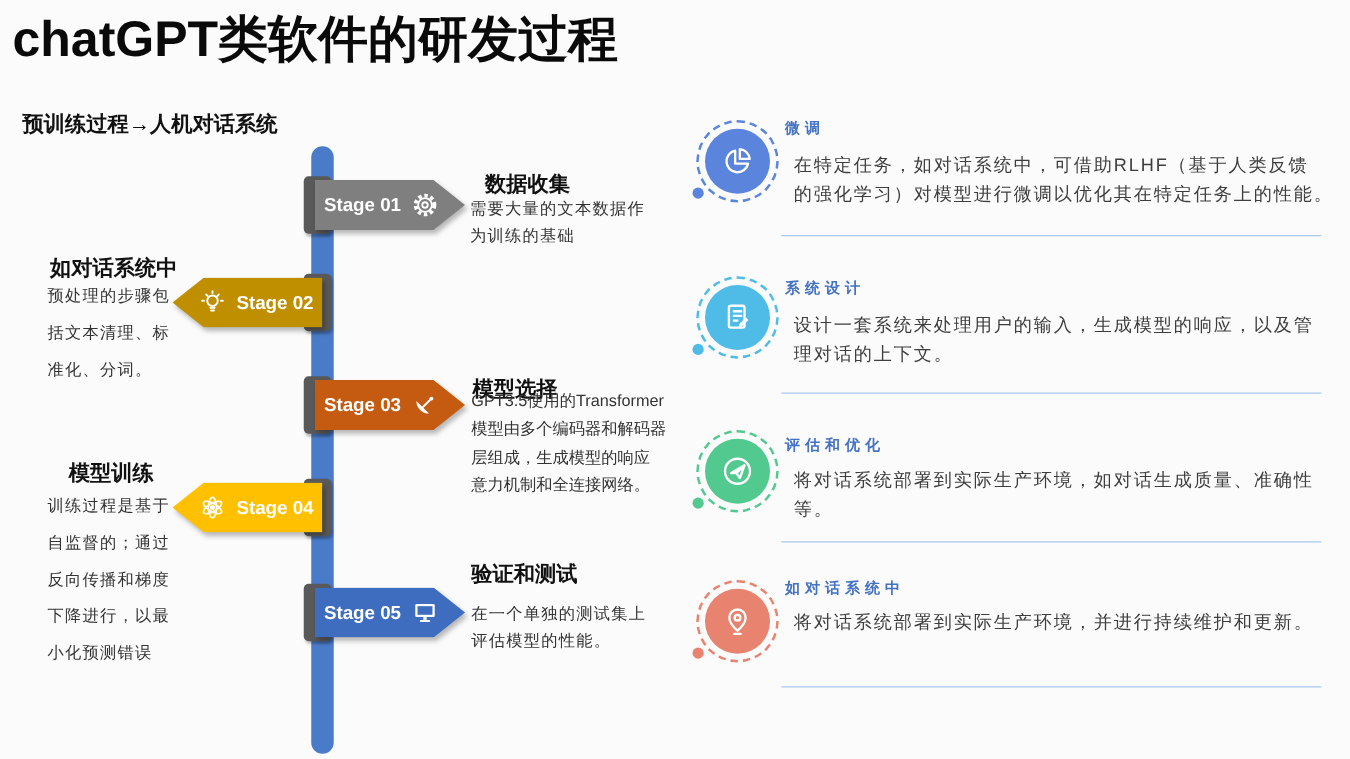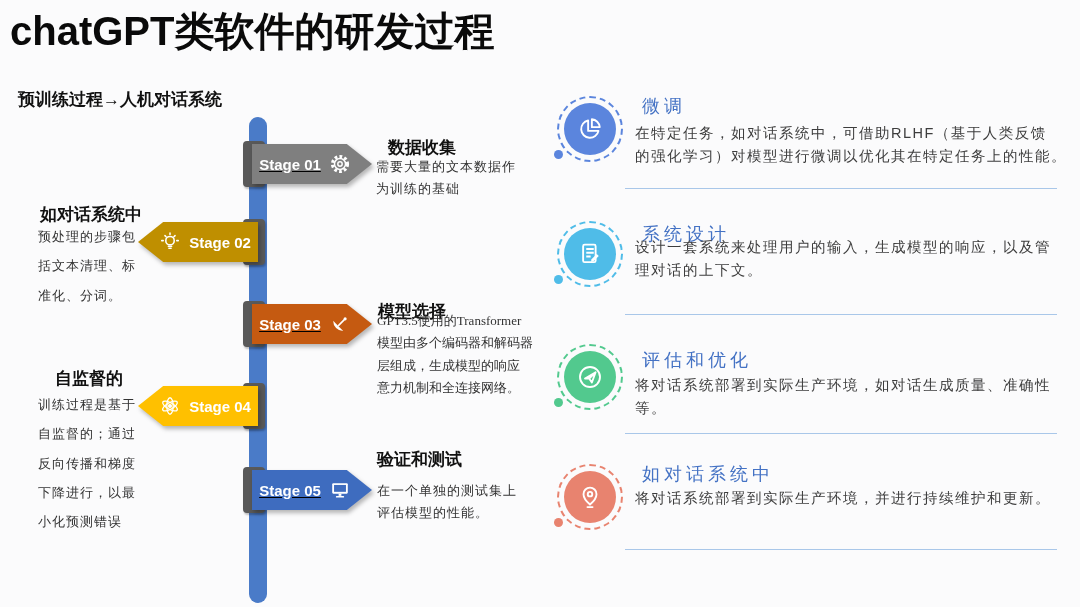--- a/index.html
+++ b/index.html
@@ -14,36 +14,36 @@
   .slide-subtitle{left:18px;top:88px;font-size:17px;font-weight:800;color:#111;}
   
   .pole{left:249px;top:117px;width:18px;height:486px;background:#4A7BC8;border-radius:10px;z-index:1;}
   .connector{left:243px;width:22px;height:46px;background:#595959;border-radius:4px;z-index:2;box-shadow:1px 2px 2px rgba(0,0,0,.25);}
   
   .banner{width:120px;height:40px;z-index:3;display:flex;align-items:center;justify-content:center;gap:8px;
           filter:drop-shadow(2px 3px 2px rgba(0,0,0,.28));}
   .banner-bg{position:absolute;inset:0;}
   .banner.right .banner-bg{clip-path:polygon(0 0,79% 0,100% 50%,79% 100%,0 100%);}
   .banner.left  .banner-bg{clip-path:polygon(100% 0,21% 0,0 50%,21% 100%,100% 100%);}
-  .banner.right{padding-right:14px;box-sizing:border-box;text-decoration:underline;}
+  .banner.right{padding-right:14px;box-sizing:border-box;}
   .banner.left{padding-left:14px;box-sizing:border-box;}
   .banner-label{position:relative;color:#fff;font-weight:700;font-size:15px;white-space:nowrap;}
   .banner-ic{position:relative;width:22px;height:22px;display:flex;align-items:center;justify-content:center;}
   .banner-ic svg{width:22px;height:22px;}
   
   .stage-title{font-size:17px;font-weight:800;color:#111;}
-  .stage-desc{font-size:13px;color:#333;white-space:pre-line;letter-spacing:1px;font-family:Liberation Serif, serif;}
+  .stage-desc{font-size:13px;color:#333;white-space:pre-line;letter-spacing:1px;}
   .desc-airy{line-height:2.25;}
   .desc-tight{line-height:1.72;}
   
   .aspect-ring{width:62px;height:62px;border:2px dashed #888;border-radius:50%;z-index:2;}
   .aspect-circle{position:absolute;inset:5px;border-radius:50%;display:flex;align-items:center;justify-content:center;}
   .aspect-circle svg{width:30px;height:30px;}
   .aspect-dot{position:absolute;width:9px;height:9px;border-radius:50%;left:-5px;bottom:1px;}
-  .aspect-title{left:642px;font-size:18px;font-weight:400;color:#4472C4;letter-spacing:4px;}
+  .aspect-title{left:628px;font-size:12px;font-weight:700;color:#4472C4;letter-spacing:4px;}
   .aspect-desc{left:635px;font-size:14.5px;color:#3d3d3d;letter-spacing:1.5px;line-height:1.6;white-space:pre-line;width:432px;}
   .divider{left:625px;width:432px;height:1px;background:#A9C7E9;}
 </style>
 </head>
 <body>
 
 <div class="abs slide-title">chatGPT类软件的研发过程</div>
 <div class="abs slide-subtitle">预训练过程→人机对话系统</div>
 
 <div class="abs pole"></div>
@@ -105,21 +105,21 @@
   <span class="banner-ic">
     <svg viewBox="0 0 24 24" fill="none" stroke="#fff" stroke-width="1.4">
       <ellipse cx="12" cy="12" rx="9" ry="3.5" transform="rotate(30 12 12)"></ellipse>
       <ellipse cx="12" cy="12" rx="9" ry="3.5" transform="rotate(-30 12 12)"></ellipse>
       <ellipse cx="12" cy="12" rx="9" ry="3.5" transform="rotate(90 12 12)"></ellipse>
       <circle cx="12" cy="12" r="1.5" fill="#fff"></circle>
     </svg>
   </span>
   <span class="banner-label">Stage 04</span>
 </div>
-<div class="abs stage-title" style="left:55px;top:367px">自监督的</div>
+<div class="abs stage-title" style="left:55px;top:367px">模型训练</div>
 <div class="abs stage-desc desc-airy" style="left:38px;top:390px;width:120px">训练过程是基于
 自监督的；通过
 反向传播和梯度
 下降进行，以最
 小化预测错误</div>
 
 <div class="abs connector" style="top:467px"></div>
 <div class="abs banner right" style="left:252px;top:470px">
   <div class="banner-bg" style="background: rgb(62, 108, 191);"></div>
   <span class="banner-label">Stage 05</span>
@@ -154,21 +154,21 @@
   <div class="aspect-circle" style="background: rgb(79, 188, 232);">
     <svg viewBox="0 0 24 24" fill="none" stroke="#fff" stroke-width="1.5">
       <rect x="6.5" y="4.5" width="10" height="14" rx="1.2"></rect>
       <path d="M9 8h6M9 11h6M9 14h3.5"></path>
       <path d="M13.2 16.2l4.2-4.2 1.6 1.6-4.2 4.2-2 .4z" fill="#fff" stroke="none"></path>
     </svg>
   </div>
   <div class="aspect-dot" style="background: rgb(79, 188, 232);"></div>
 </div>
 <div class="abs aspect-title" style="top:222px">系统设计</div>
-<div class="abs aspect-desc" style="top:236px">设计一套系统来处理用户的输入，生成模型的响应，以及管
+<div class="abs aspect-desc" style="top:250px">设计一套系统来处理用户的输入，生成模型的响应，以及管
 理对话的上下文。</div>
 <div class="abs divider" style="top:314px"></div>
 
 <div class="abs aspect-ring" style="left: 557px; top: 344px; border-color: rgb(82, 201, 142);">
   <div class="aspect-circle" style="background: rgb(82, 201, 142);">
     <svg viewBox="0 0 24 24" fill="none" stroke="#fff" stroke-width="1.5">
       <circle cx="12" cy="12" r="8"></circle>
       <path d="M8 13.2l8.5-5-3 8.2-2.2-3.2zM11.3 13.2l5.2-5" stroke-linejoin="round"></path>
     </svg>
   </div>

